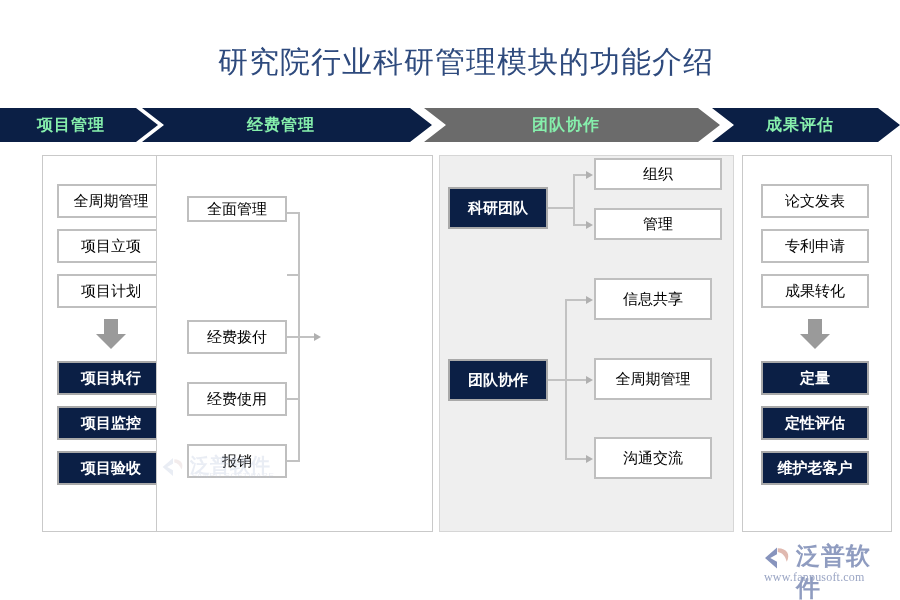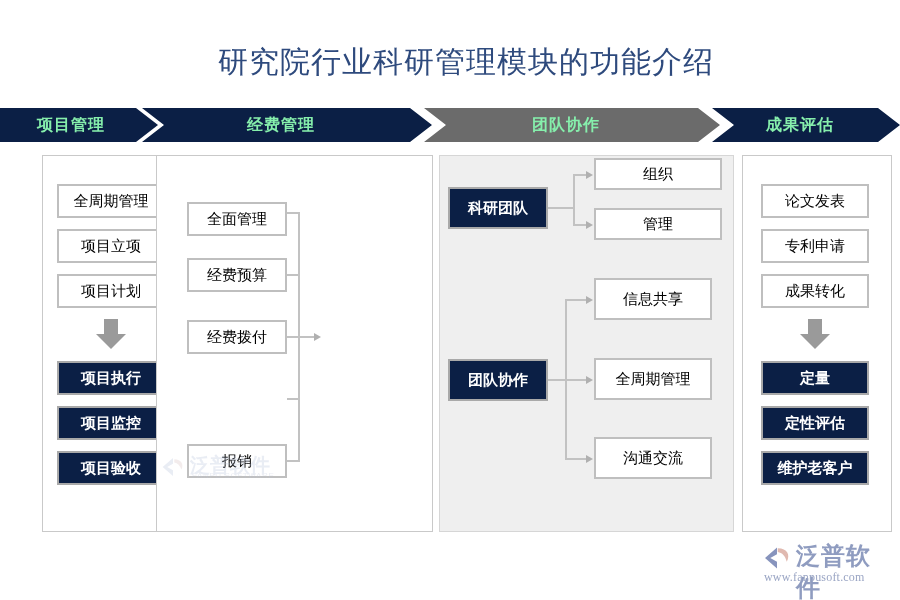--- a/index.html
+++ b/index.html
@@ -112,23 +112,23 @@
         <b></b>
     </div>
 
     <div class="box navy" style="left:14px;top:205px;width:108px;height:34px;">项目执行</div>
     <div class="box navy" style="left:14px;top:250px;width:108px;height:34px;">项目监控</div>
     <div class="box navy" style="left:14px;top:295px;width:108px;height:34px;">项目验收</div>
   </div>
 
   <div class="panel p2">
 
-    <div class="box plain" style="left:30px;top:46px;width:100px;height:34px;">全面管理</div>
-    <div class="box plain" style="left:30px;top:102px;width:100px;height:34px;">经费预算</div>
+    <div class="box plain" style="left:30px;top:40px;width:100px;height:26px;">全面管理</div>
     <div class="box plain" style="left:30px;top:164px;width:100px;height:34px;font-family:Liberation Serif, serif;">经费拨付</div>
+    <div class="box plain" style="left:30px;top:226px;width:100px;height:34px;">经费使用</div>
     <div class="box plain" style="left:30px;top:288px;width:100px;height:34px;">报销</div>
 
     <div class="ln lnh" style="left:130px;top:56px;width:12px;"></div>
     <div class="ln lnh" style="left:130px;top:118px;width:12px;"></div>
     <div class="ln lnh" style="left:130px;top:180px;width:12px;"></div>
     <div class="ln lnh" style="left:130px;top:242px;width:12px;"></div>
     <div class="ln lnh" style="left:130px;top:304px;width:12px;"></div>
 
     <div class="ln lnv" style="left:141px;top:56px;height:250px;"></div>
 

